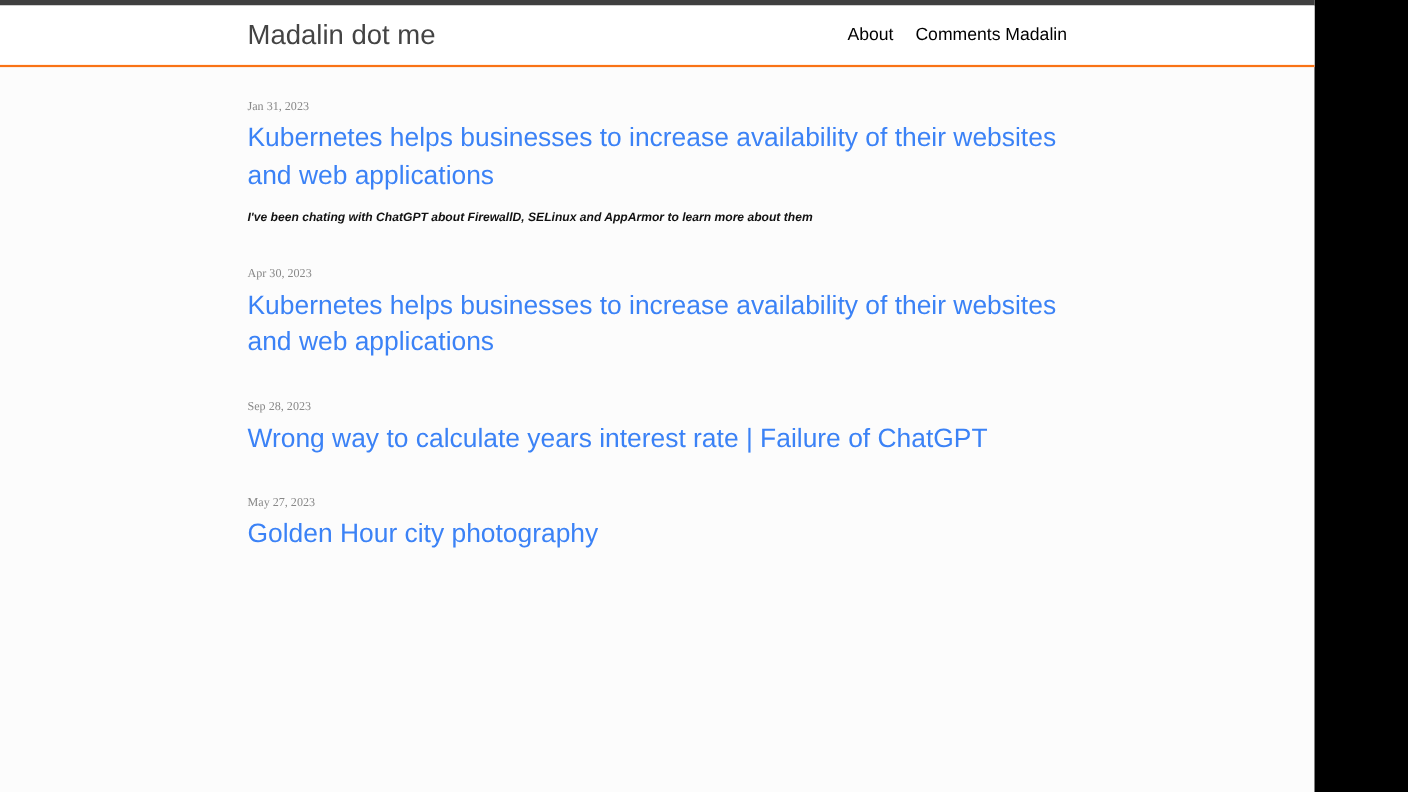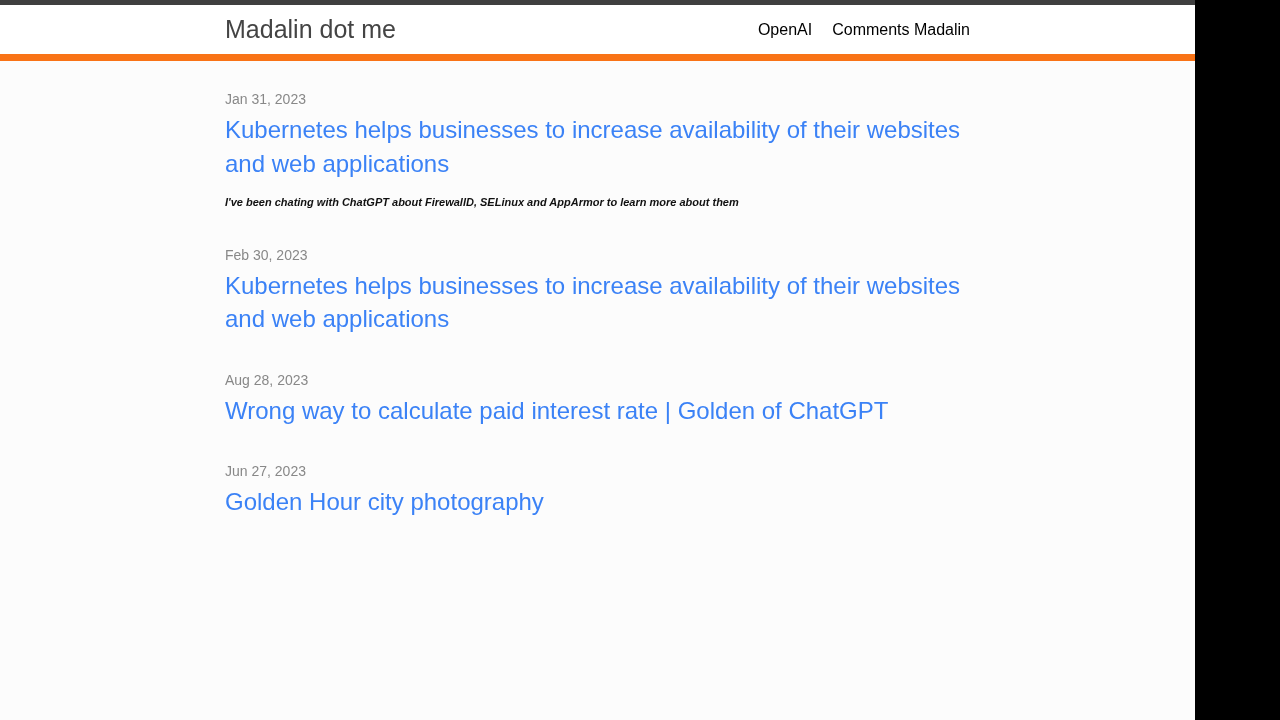--- a/index.html
+++ b/index.html
@@ -14,21 +14,21 @@
       width: 1195px;
       height: 720px;
       background: #fcfcfc;
     }
     .topbar {
       height: 5px;
       background: #3f3f3f;
     }
     .header {
       background: #fff;
-      border-bottom: 7px solid #f97316;
+      border-bottom: 2px solid #f97316;
       height: 56px;
       display: flex;
       align-items: center;
       padding: 4px 225px;
     }
     .site-title {
       font-size: 25px;
       color: #444;
       font-weight: 400;
       flex: 1;
@@ -48,23 +48,24 @@
     .page-title {
       font-size: 30px;
       font-weight: 400;
       color: #111;
       margin-bottom: 26px;
     }
     .post {
       margin-bottom: 36px;
     }
     .post-date {
-      font-size: 14px;
+      font-size: 11px;
       color: #888;
       margin-bottom: 6px;
+      font-family: Liberation Serif, serif;
     }
     .post-title {
       font-size: 24px;
       font-weight: 400;
       color: #2a7ae2;
       line-height: 1.4;
       margin-bottom: 14px;
     }
     .post-title a {
       color: #3b82f6;
@@ -81,50 +82,50 @@
   </style>
 </head>
 <body>
 
 <div class="page">
   <div class="topbar"></div>
 
   <header class="header">
     <div class="site-title">Madalin dot me</div>
     <nav class="nav">
-      <a href="#">OpenAI</a>
+      <a href="#">About</a>
       <a href="#">Comments Madalin</a>
     </nav>
   </header>
 
   <main class="content">
 
     <article class="post">
       <div class="post-date">Jan 31, 2023</div>
       <h2 class="post-title">
         <a href="#">Kubernetes helps businesses to increase availability of their websites and web applications</a>
       </h2>
       <p class="post-excerpt">I've been chating with ChatGPT about FirewallD, SELinux and AppArmor to learn more about them</p>
     </article>
 
     <article class="post">
-      <div class="post-date">Feb 30, 2023</div>
+      <div class="post-date">Apr 30, 2023</div>
       <h2 class="post-title">
         <a href="#">Kubernetes helps businesses to increase availability of their websites and web applications</a>
       </h2>
     </article>
 
     <article class="post">
-      <div class="post-date">Aug 28, 2023</div>
+      <div class="post-date">Sep 28, 2023</div>
       <h2 class="post-title">
-        <a href="#">Wrong way to calculate paid interest rate | Golden of ChatGPT</a>
+        <a href="#">Wrong way to calculate years interest rate | Failure of ChatGPT</a>
       </h2>
     </article>
 
     <article class="post">
-      <div class="post-date">Jun 27, 2023</div>
+      <div class="post-date">May 27, 2023</div>
       <h2 class="post-title">
         <a href="#">Golden Hour city photography</a>
       </h2>
       <p class="post-excerpt"></p>
     </article>
   </main>
 </div>
 
 </body></html>

